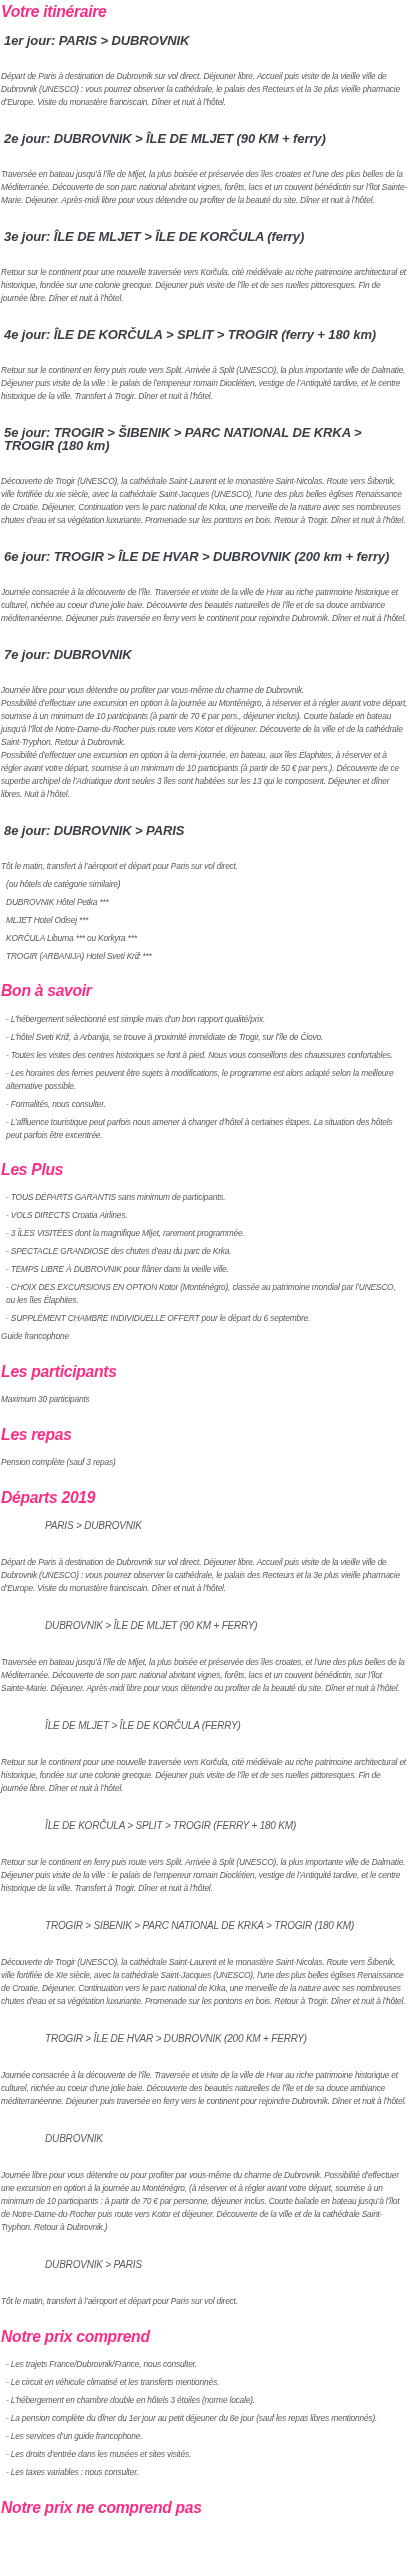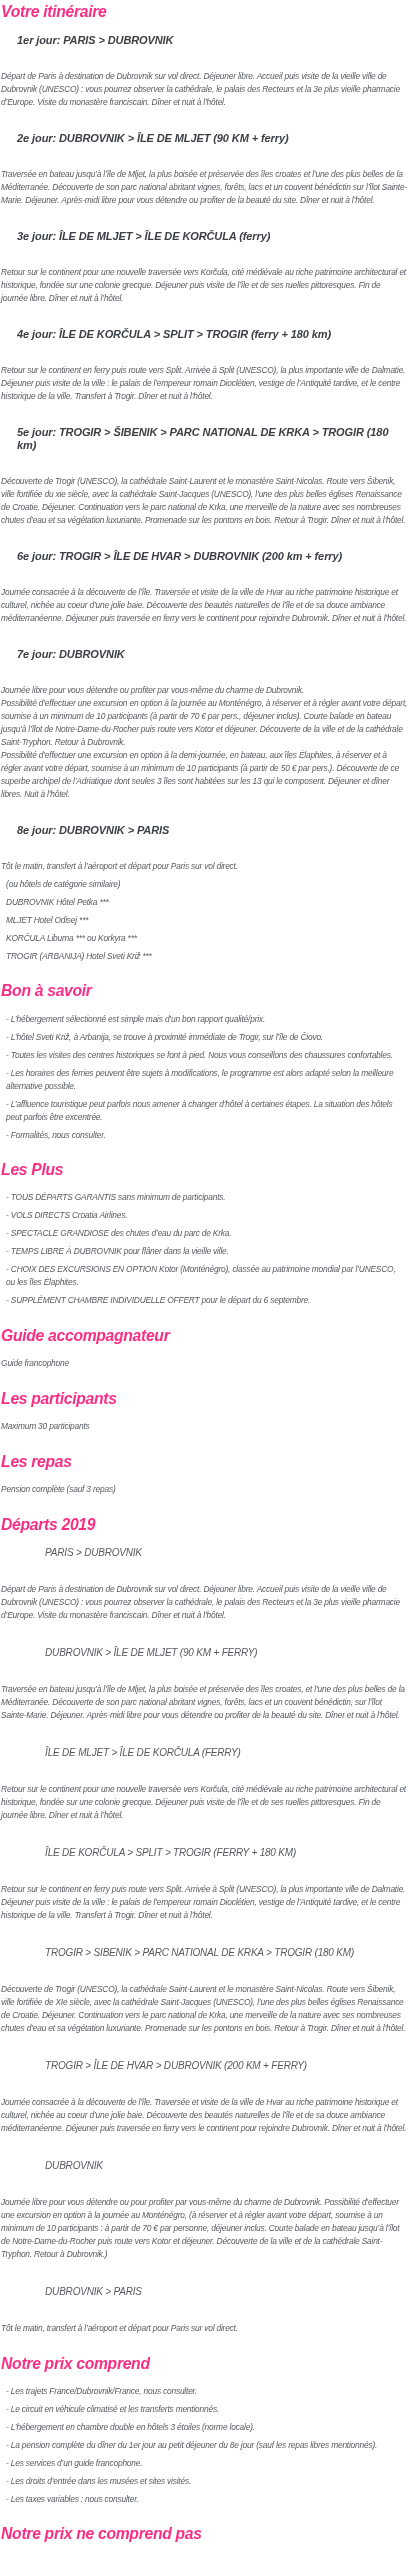--- a/index.html
+++ b/index.html
@@ -19,25 +19,25 @@
     font-size: 15.7px;
     line-height: 18.4px;
     font-weight: bold;
     font-style: italic;
     letter-spacing: -0.3px;
     margin: 19.5px 0 12px 0;
   }
   h2.sec-title.first { margin-top: 0; }
   .day-title {
     color: #3a3f45;
-    font-size: 11px;
+    font-size: 13px;
     line-height: 13px;
     font-weight: bold;
     letter-spacing: -0.1px;
-    margin: 23px 16px;
+    margin: 23px 3px;
   }
   .day-title.first { margin-top: 10.8px; }
   p.body-p {
     font-size: 8.4px;
     line-height: 13px;
     letter-spacing: -0.2px;
     margin: 0;
   }
   .route-title {
     font-size: 10px;
@@ -99,35 +99,35 @@
     <p class="body-p">KORČULA Liburna *** ou Korkyra ***</p>
     <p class="body-p">TROGIR (ARBANIJA) Hotel Sveti Križ ***</p>
   </div>
 
   <h2 class="sec-title">Bon à savoir</h2>
   <div class="line-list">
     <p class="body-p">- L’hébergement sélectionné est simple mais d’un bon rapport qualité/prix.</p>
     <p class="body-p">- L’hôtel Sveti Križ, à Arbanija, se trouve à proximité immédiate de Trogir, sur l’île de Čiovo.</p>
     <p class="body-p">- Toutes les visites des centres historiques se font à pied. Nous vous conseillons des chaussures confortables.</p>
     <p class="body-p">- Les horaires des ferries peuvent être sujets à modifications, le programme est alors adapté selon la meilleure alternative possible.</p>
+    <p class="body-p">- Formalités, nous consulter.</p>
     <p class="body-p">- L’affluence touristique peut parfois nous amener à changer d’hôtel à certaines étapes. La situation des hôtels peut parfois être excentrée.</p>
-    <p class="body-p">- Formalités, nous consulter.</p>
   </div>
 
   <h2 class="sec-title">Les Plus</h2>
   <div class="line-list">
     <p class="body-p">- TOUS DÉPARTS GARANTIS sans minimum de participants.</p>
     <p class="body-p">- VOLS DIRECTS Croatia Airlines.</p>
+    <p class="body-p">- 3 ÎLES VISITÉES dont la magnifique Mljet, rarement programmée.</p>
     <p class="body-p">- SPECTACLE GRANDIOSE des chutes d’eau du parc de Krka.</p>
     <p class="body-p">- TEMPS LIBRE À DUBROVNIK pour flâner dans la vieille ville.</p>
     <p class="body-p">- CHOIX DES EXCURSIONS EN OPTION Kotor (Monténégro), classée au patrimoine mondial par l’UNESCO, ou les îles Élaphites.</p>
     <p class="body-p">- SUPPLÉMENT CHAMBRE INDIVIDUELLE OFFERT pour le départ du 6 septembre.</p>
   </div>
 
-  <h2 class="sec-title">Guide accompagnateur</h2>
   <p class="body-p">Guide francophone</p>
 
   <h2 class="sec-title">Les participants</h2>
   <p class="body-p">Maximum 30 participants</p>
 
   <h2 class="sec-title">Les repas</h2>
   <p class="body-p">Pension complète (sauf 3 repas)</p>
 
   <h2 class="sec-title">Départs 2019</h2>
 

